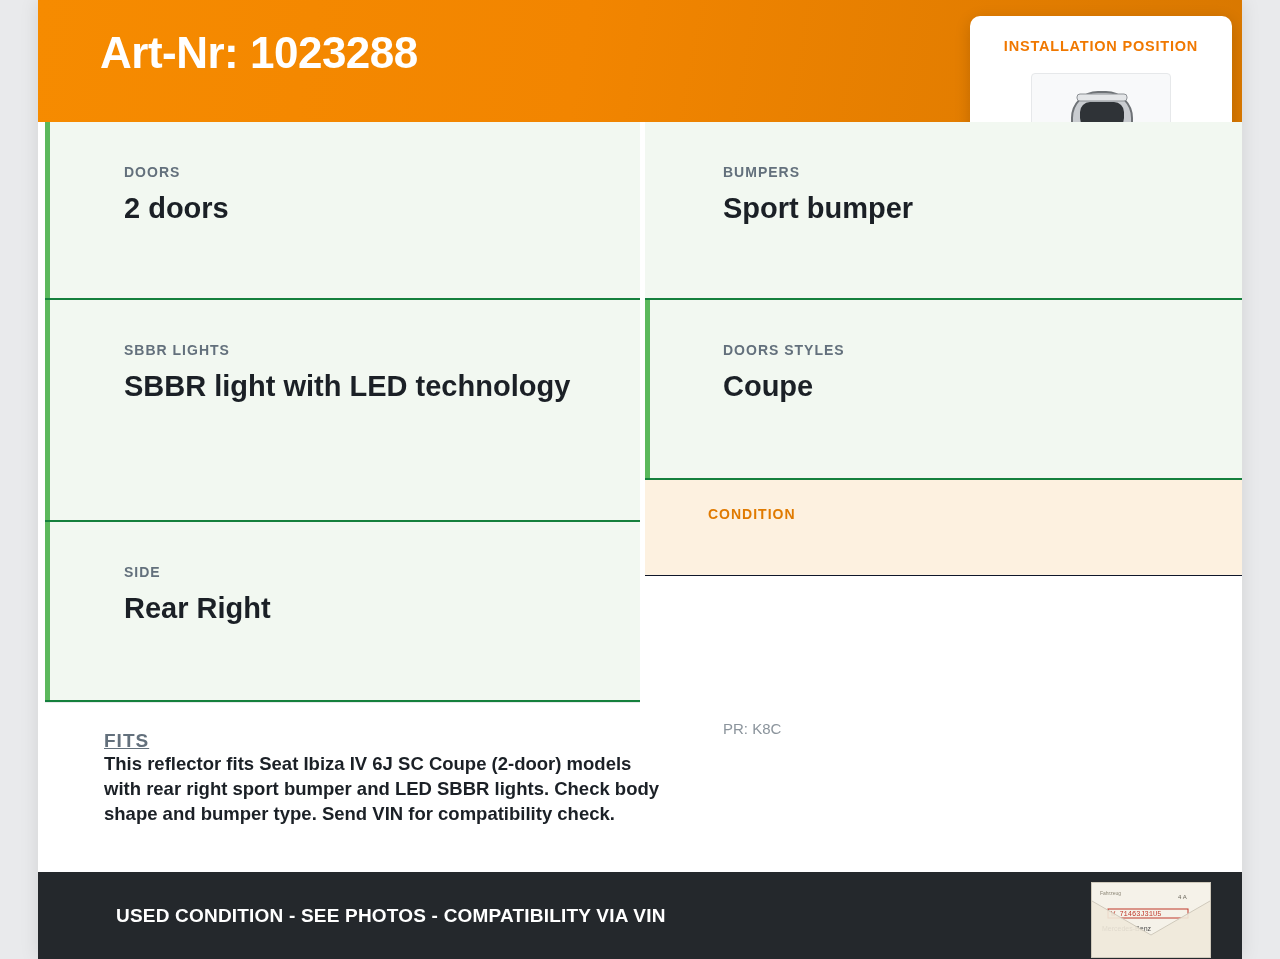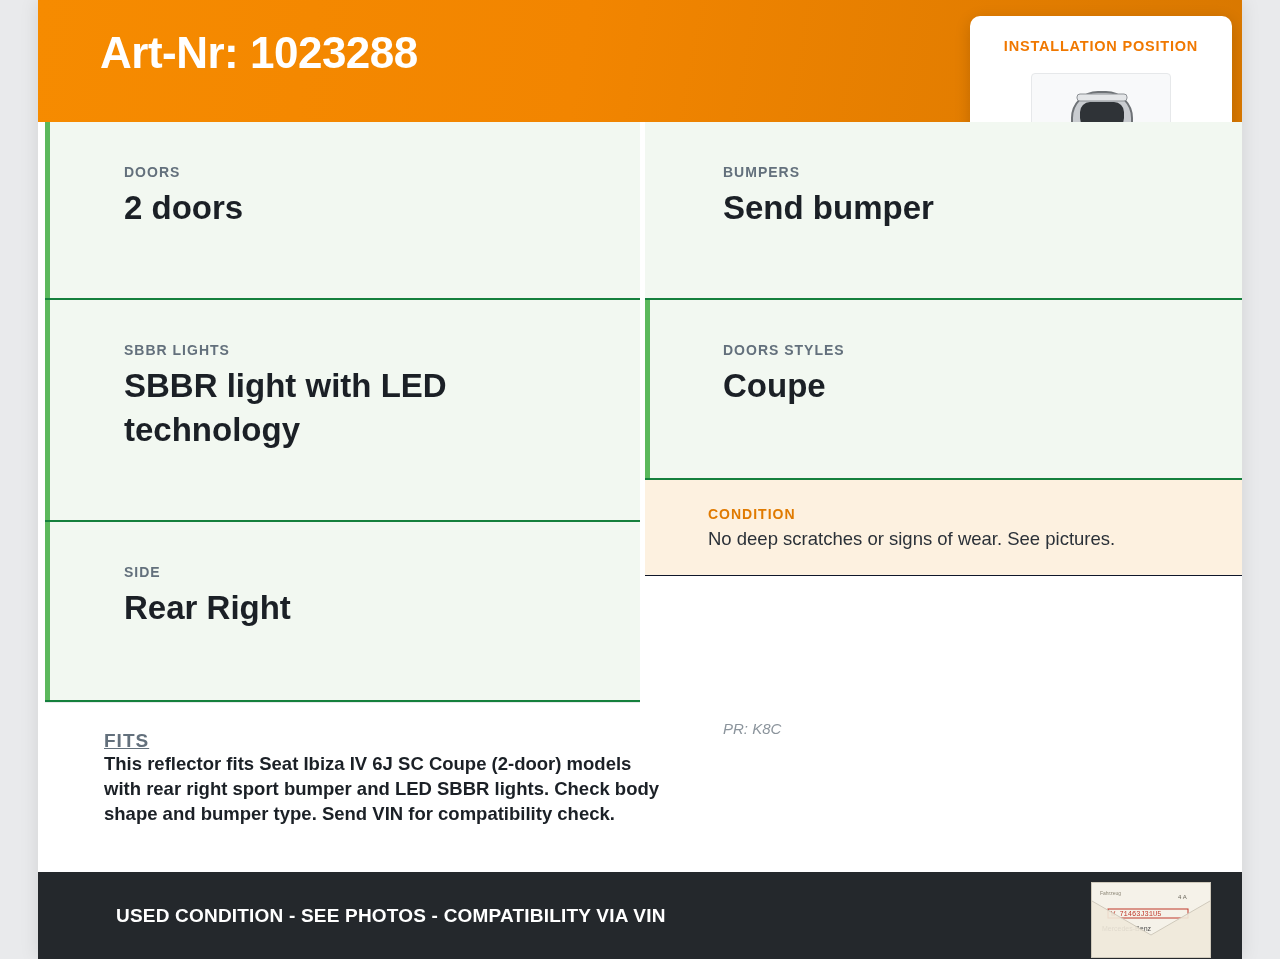--- a/index.html
+++ b/index.html
@@ -67,29 +67,29 @@
     position: absolute; left: 0; top: 0; bottom: 0; width: 5px;
     background: #5cb85c;
   }
   .cell-label {
     position: absolute; left: 79px; top: 42px;
     font-size: 14px; font-weight: bold; letter-spacing: 1px; color: #63707c;
   }
   .cell.right .cell-label { left: 78px; }
   .cell-value {
     position: absolute; left: 79px; top: 64px;
-    font-size: 33px; font-weight: bold; color: #1b2026; line-height: 44px;
+    font-size: 29px; font-weight: bold; color: #1b2026; line-height: 44px;
     width: 500px;
   }
   .cell.right .cell-value { left: 78px; }
   .cell-pr {
     position: absolute; left: 79px;
     font-size: 15px; color: #8b949c;
   }
-  .cell.right .cell-pr { left: 78px; font-style: italic; }
+  .cell.right .cell-pr { left: 78px; }
 
   #cell-doors { top: 122px; height: 178px; }
   #cell-doors .cell-pr { top: 240px; }
   #cell-sbbr { top: 300px; height: 222px; }
   #cell-sbbr .cell-pr { top: 464px; }
   #cell-side { top: 522px; height: 180px; }
   #cell-bumpers { top: 122px; height: 178px; }
   #cell-bumpers .cell-pr { top: 240px; }
   #cell-body { top: 300px; height: 180px; }
   #cell-body .cell-pr { top: 420px; }
@@ -173,21 +173,21 @@
 
     <div class="cell left" id="cell-doors">
       <div class="accent"></div>
       <div class="cell-label">DOORS</div>
       <div class="cell-value">2 doors</div>
       <div class="cell-pr">PR: 0A1</div>
     </div>
 
     <div class="cell right" id="cell-bumpers">
       <div class="cell-label">BUMPERS</div>
-      <div class="cell-value">Send bumper</div>
+      <div class="cell-value">Sport bumper</div>
       <div class="cell-pr">PR: 2JD</div>
     </div>
 
     <div class="cell left" id="cell-sbbr">
       <div class="accent"></div>
       <div class="cell-label">SBBR LIGHTS</div>
       <div class="cell-value">SBBR light with LED technology</div>
       <div class="cell-pr">PR: 8SQ</div>
     </div>
 
@@ -201,21 +201,20 @@
     <div class="cell left" id="cell-side">
       <div class="accent"></div>
       <div class="cell-label">SIDE</div>
       <div class="cell-value">Rear Right</div>
 
     </div>
 
     <div id="cell-condition">
       <div class="accent"></div>
       <div class="cond-label">CONDITION</div>
-      <div class="cond-text">No deep scratches or signs of wear. See pictures.</div>
     </div>
 
     <div class="divider-v"></div>
     <div id="fits">
       <div class="fits-label">FITS</div>
       <div class="fits-text">This reflector fits Seat Ibiza IV 6J SC Coupe (2-door) models with rear right sport bumper and LED SBBR lights. Check body shape and bumper type. Send VIN for compatibility check.</div>
     </div>
 
     <div class="footer">
       <div class="footer-text">USED CONDITION - SEE PHOTOS - COMPATIBILITY VIA VIN</div>

